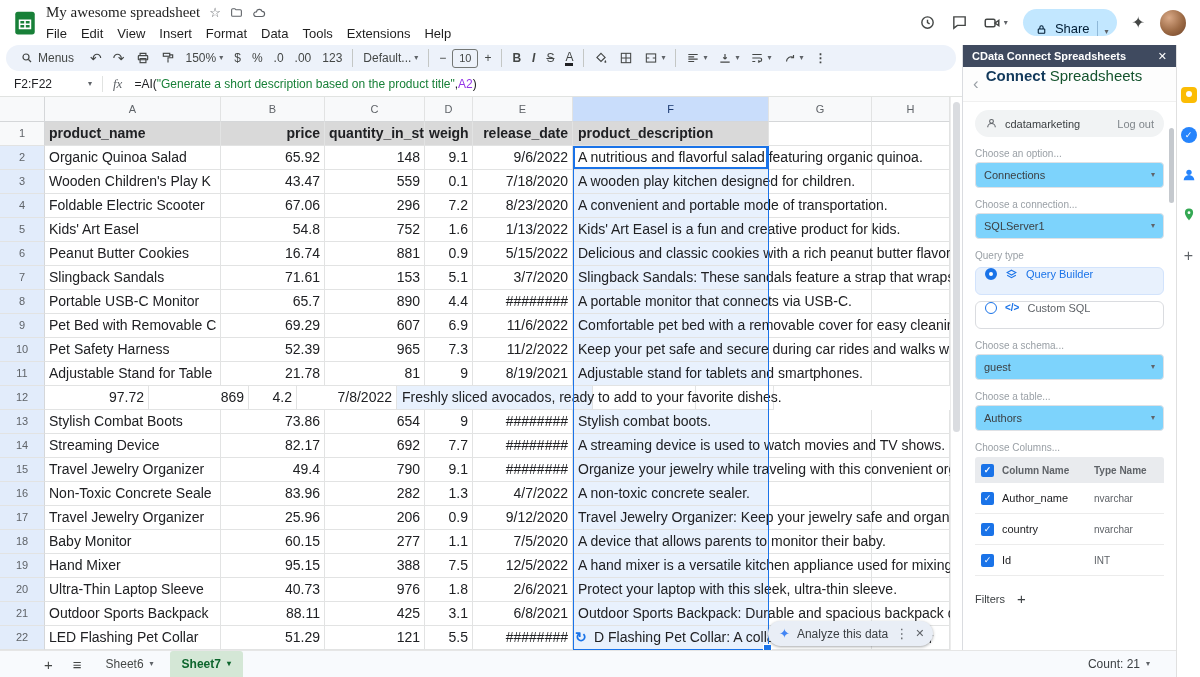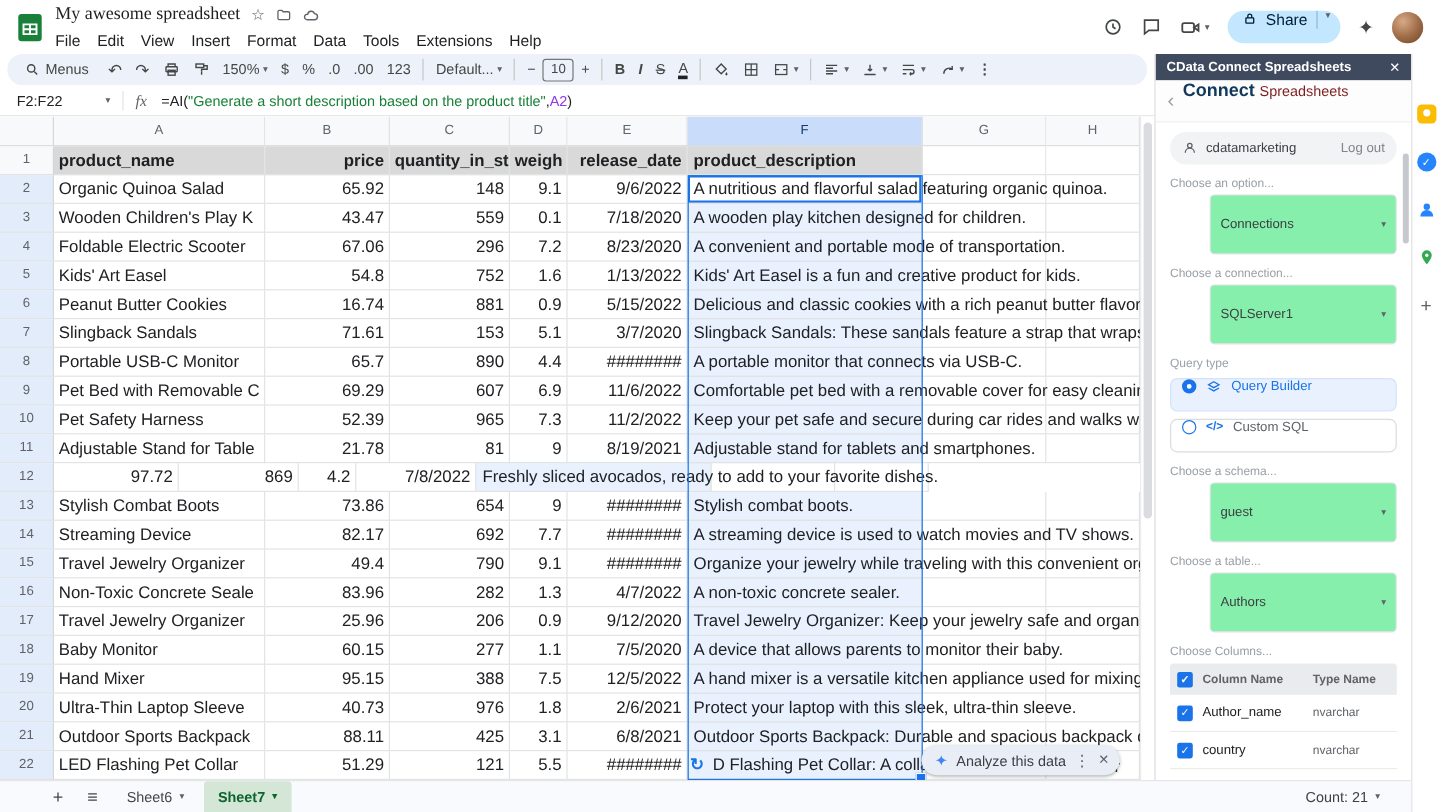--- a/index.html
+++ b/index.html
@@ -12,21 +12,21 @@
   .topbar{position:absolute;top:0;left:0;width:1200px;height:45px;background:#fff;display:flex;align-items:center;}
   .logo{margin-left:12px;flex:none;}
   .title-block{display:flex;flex-direction:column;justify-content:center;margin-left:8px;}
   .title-row{display:flex;align-items:center;gap:9px;height:21px;font-family:Liberation Serif, serif;}
   .doc-title{font-size:15px;color:#1f1f1f;}
   .t-ic{color:#5f6368;font-size:13px;display:flex;align-items:center;}
   .menu-row{display:flex;align-items:center;height:20px;margin-left:-7px;}
   .menu-item{padding:0 7px;font-size:13px;color:#1f1f1f;border-radius:4px;cursor:default;}
   .topbar-right{margin-left:auto;display:flex;align-items:center;gap:15px;padding-right:14px;}
   .icon-btn{display:flex;align-items:center;gap:3px;color:#444746;}
-  .share-btn{background:#c2e7ff;border-radius:14px;height:27px;display:flex;align-items:flex-start;gap:7px;padding:0 8px 0 12px;color:#001d35;font-size:13px;font-weight:500;}
+  .share-btn{background:#c2e7ff;border-radius:14px;height:27px;display:flex;align-items:flex-end;gap:7px;padding:0 8px 0 12px;color:#001d35;font-size:13px;font-weight:500;}
   .share-sep{width:1px;height:15px;background:#8fb8d8;}
   .sparkle{font-size:16px;color:#444746;}
   .avatar{width:26px;height:26px;border-radius:50%;background:radial-gradient(circle at 35% 30%,#d9a987,#9c6a45 55%,#6e432a);}
 
   
   .sheet-area{position:absolute;top:45px;left:0;width:962px;height:605px;background:#fff;}
   .toolbar{position:absolute;top:0;left:6px;right:6px;height:26px;background:#edf2fa;border-radius:13px;display:flex;align-items:center;padding:0 8px;gap:1px;box-sizing:border-box;}
   .tb-btn{display:flex;align-items:center;gap:3px;height:22px;padding:0 5px;border-radius:4px;color:#444746;font-size:12px;flex:none;}
   .tb-txt{font-weight:700;font-size:12px;}
   .menus-pill{display:flex;align-items:center;gap:5px;height:22px;padding:0 10px 0 7px;border-radius:11px;color:#444746;font-size:12px;flex:none;}
@@ -74,26 +74,26 @@
   .vscroll{position:absolute;top:52px;left:950px;width:12px;height:553px;background:#fff;border-left:1px solid #ececec;box-sizing:border-box;}
   .vthumb{position:absolute;left:2px;top:5px;width:7px;height:330px;background:#dadce0;border-radius:4px;}
 
   
   .sidebar{position:absolute;top:45px;left:962px;width:214px;height:605px;background:#fff;border-left:1px solid #dadce0;box-sizing:border-box;overflow:hidden;}
   .sb-head{height:22px;background:#3f4a5f;color:#fff;display:flex;align-items:center;padding:0 9px;font-size:11px;font-weight:700;}
   .sb-x{margin-left:auto;font-size:11px;font-weight:400;}
   .sb-logo{height:34px;display:flex;align-items:baseline;padding:0 10px;border-bottom:1px solid #f0f0f0;background:#fdfdfd;}
   .back{color:#9aa0a6;font-size:17px;margin-right:7px;align-self:center;}
   .lg1{color:#12395b;font-size:15px;font-weight:700;}
-  .lg2{color:#7f1d1d;font-size:12px;margin-left:4px;}
+  .lg2{color:#14532d;font-size:15px;margin-left:4px;}
   .sb-body{padding:8px 12px 0;}
   .user-pill{height:27px;background:#f1f3f4;border-radius:14px;display:flex;align-items:center;gap:7px;padding:0 10px;color:#3c4043;font-size:11px;}
   .logout{margin-left:auto;color:#80868b;}
   .lbl{color:#9aa0a6;font-size:10px;margin:11px 0 3px;}
-  .select{height:24px;border:1px solid #dfe1e5;border-radius:4px;display:flex;align-items:center;padding:12px 8px;color:#3c4043;font-size:11px;background:#86efac;margin-left:33px;}
+  .select{height:24px;border:1px solid #dfe1e5;border-radius:4px;display:flex;align-items:center;padding:0 8px;color:#3c4043;font-size:11px;background:#7dd3fc;}
   .select .caret{margin-left:auto;}
   .qopt{height:26px;border-radius:6px;display:flex;align-items:flex-start;gap:8px;padding:0 9px;margin-top:6px;border:1px solid #dadce0;color:#5f6368;font-size:11px;background:#fff;}
   .qopt.on{background:#e8f1fd;border-color:#d2e3fc;color:#1a73e8;}
   .radio{width:12px;height:12px;border-radius:50%;border:1.5px solid #1a73e8;box-sizing:border-box;flex:none;background:#fff;}
   .radio.on{border-width:4px;}
   .sqlico{font-weight:700;font-size:10px;color:#1a73e8;}
   .crow{display:flex;align-items:center;gap:8px;height:30px;border-bottom:1px solid #ececec;padding:0 6px;}
   .crow.head{background:#e9ebee;height:26px;font-weight:700;color:#5f6368;font-size:10px;border-radius:3px 3px 0 0;border-bottom:none;margin-top:4px;}
   .cbx{width:13px;height:13px;background:#1a73e8;border-radius:2px;color:#fff;font-size:9px;line-height:13px;text-align:center;flex:none;}
   .cname{width:84px;font-size:11px;color:#202124;}

